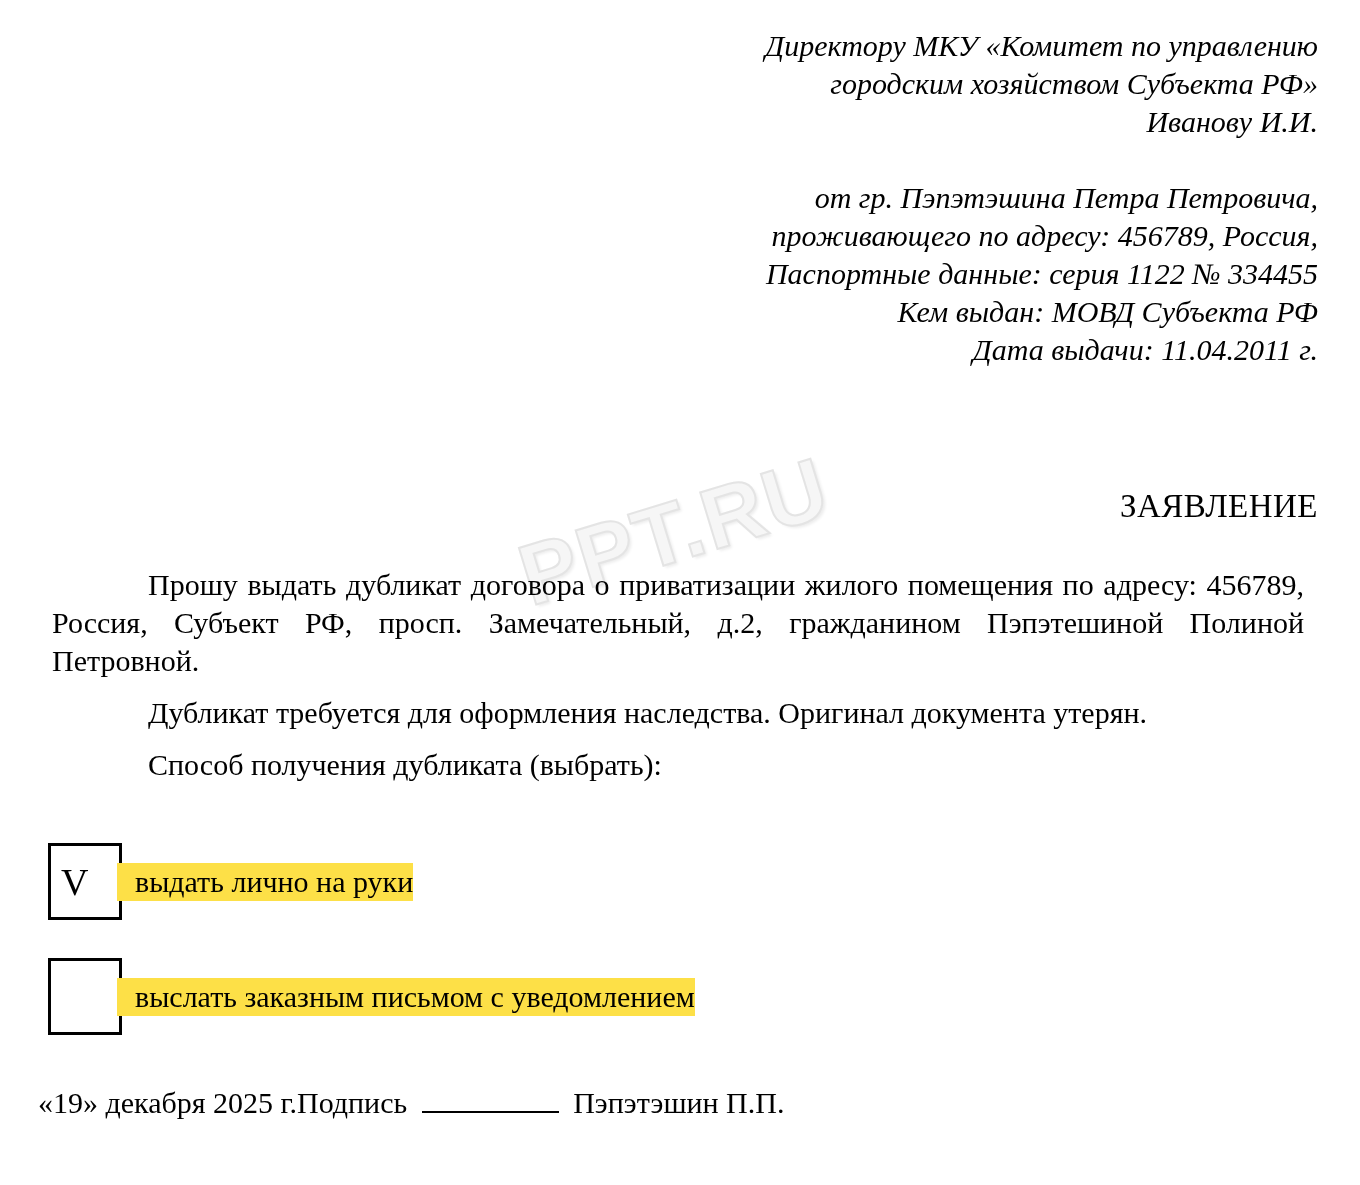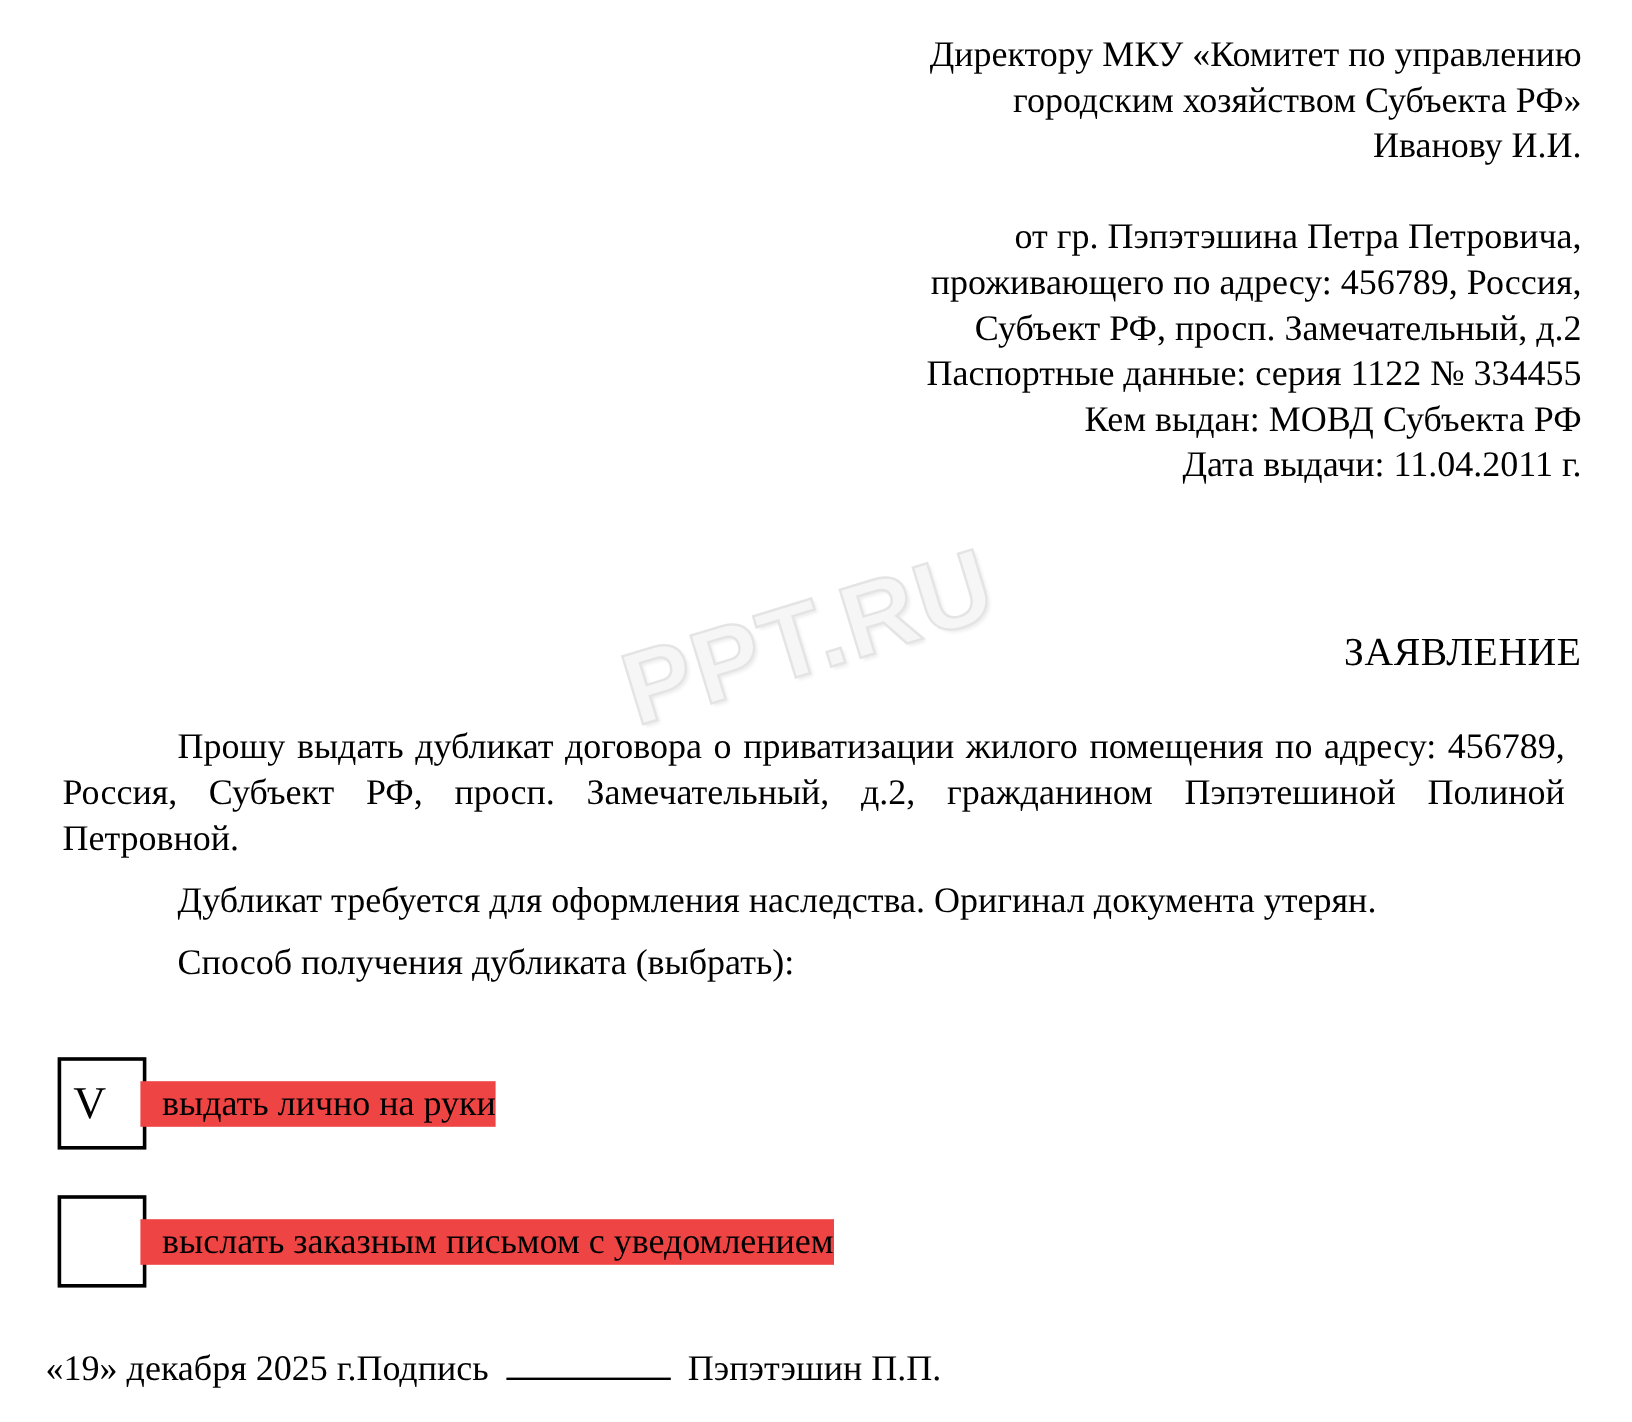--- a/index.html
+++ b/index.html
@@ -34,20 +34,21 @@
     user-select: none;
     white-space: nowrap;
   }
   .content {
     position: relative;
     z-index: 1;
     padding: 27px 42px 0 38px;
   }
   .addressee, .applicant {
     text-align: right;
+    font-style: italic;
   }
   .applicant {
     margin-top: 38px;
   }
   .title {
     margin: 116px 0 0 0;
     text-align: right;
     font-size: 33px;
     line-height: 42px;
     font-weight: normal;
@@ -85,21 +86,21 @@
     background: #ffffff;
     cursor: pointer;
   }
   .checkbox .mark {
     font-size: 38px;
     line-height: 38px;
   }
   .option-label {
     position: relative;
     z-index: 1;
-    background: #ef4444;
+    background: #fde047;
     margin-left: -5px;
     padding: 0 0 0 18px;
     white-space: nowrap;
   }
   .footer {
     display: flex;
     align-items: baseline;
     margin-top: 49px;
   }
   .signature {
@@ -123,21 +124,20 @@
 
     <div class="addressee">
       <div>Директору МКУ «Комитет по управлению</div>
       <div>городским хозяйством Субъекта РФ»</div>
       <div>Иванову И.И.</div>
     </div>
 
     <div class="applicant">
       <div>от гр. Пэпэтэшина Петра Петровича,</div>
       <div>проживающего по адресу: 456789, Россия,</div>
-      <div>Субъект РФ, просп. Замечательный, д.2</div>
       <div>Паспортные данные: серия 1122 № 334455</div>
       <div>Кем выдан: МОВД Субъекта РФ</div>
       <div>Дата выдачи: 11.04.2011 г.</div>
     </div>
 
     <h1 class="title">ЗАЯВЛЕНИЕ</h1>
 
     <p class="para first">Прошу выдать дубликат договора о приватизации жилого помещения по адресу: 456789, Россия, Субъект РФ, просп. Замечательный, д.2, гражданином Пэпэтешиной Полиной Петровной.</p>
     <p class="para">Дубликат требуется для оформления наследства. Оригинал документа утерян.</p>
     <p class="para">Способ получения дубликата (выбрать):</p>

